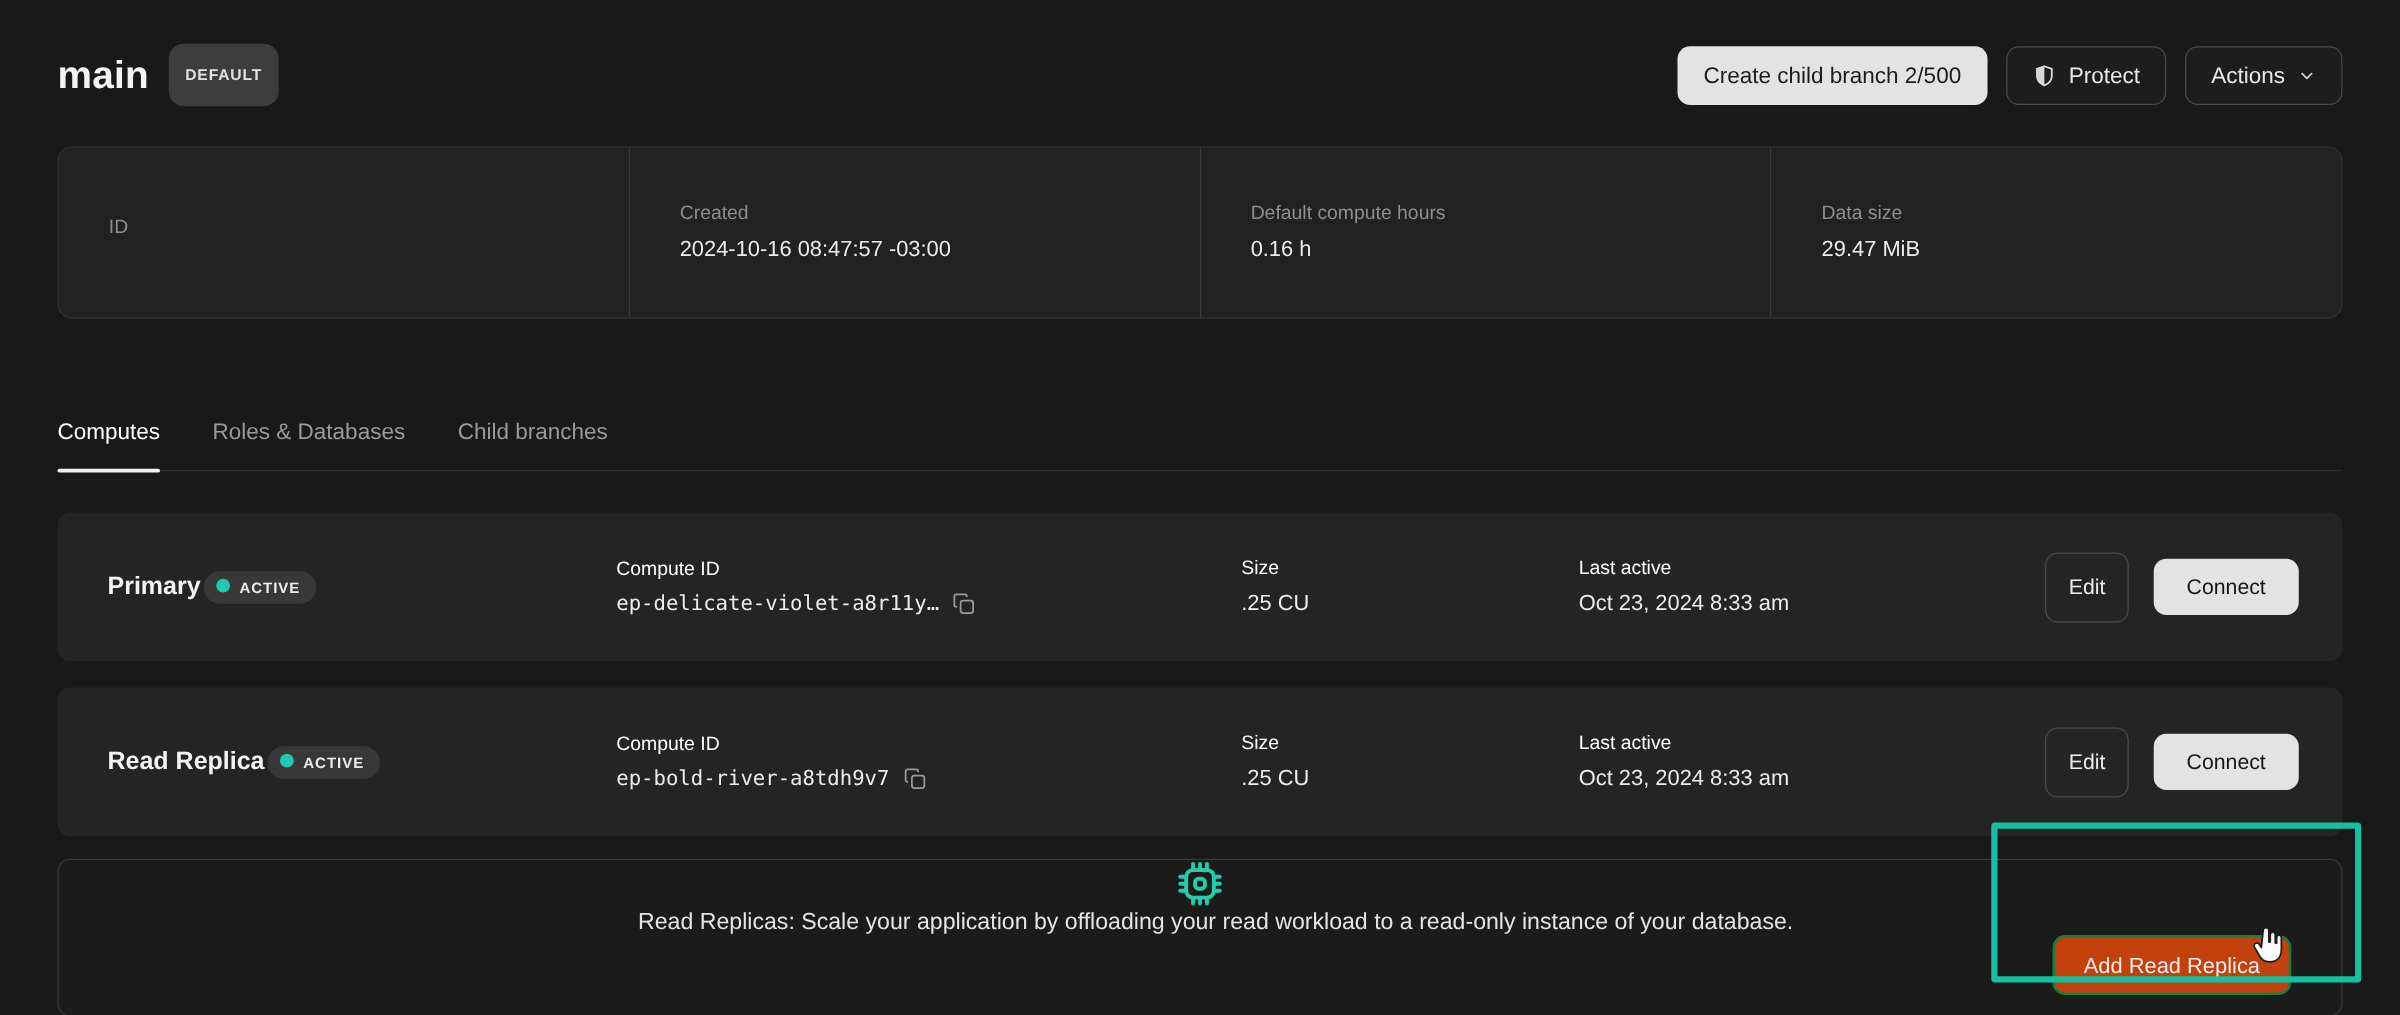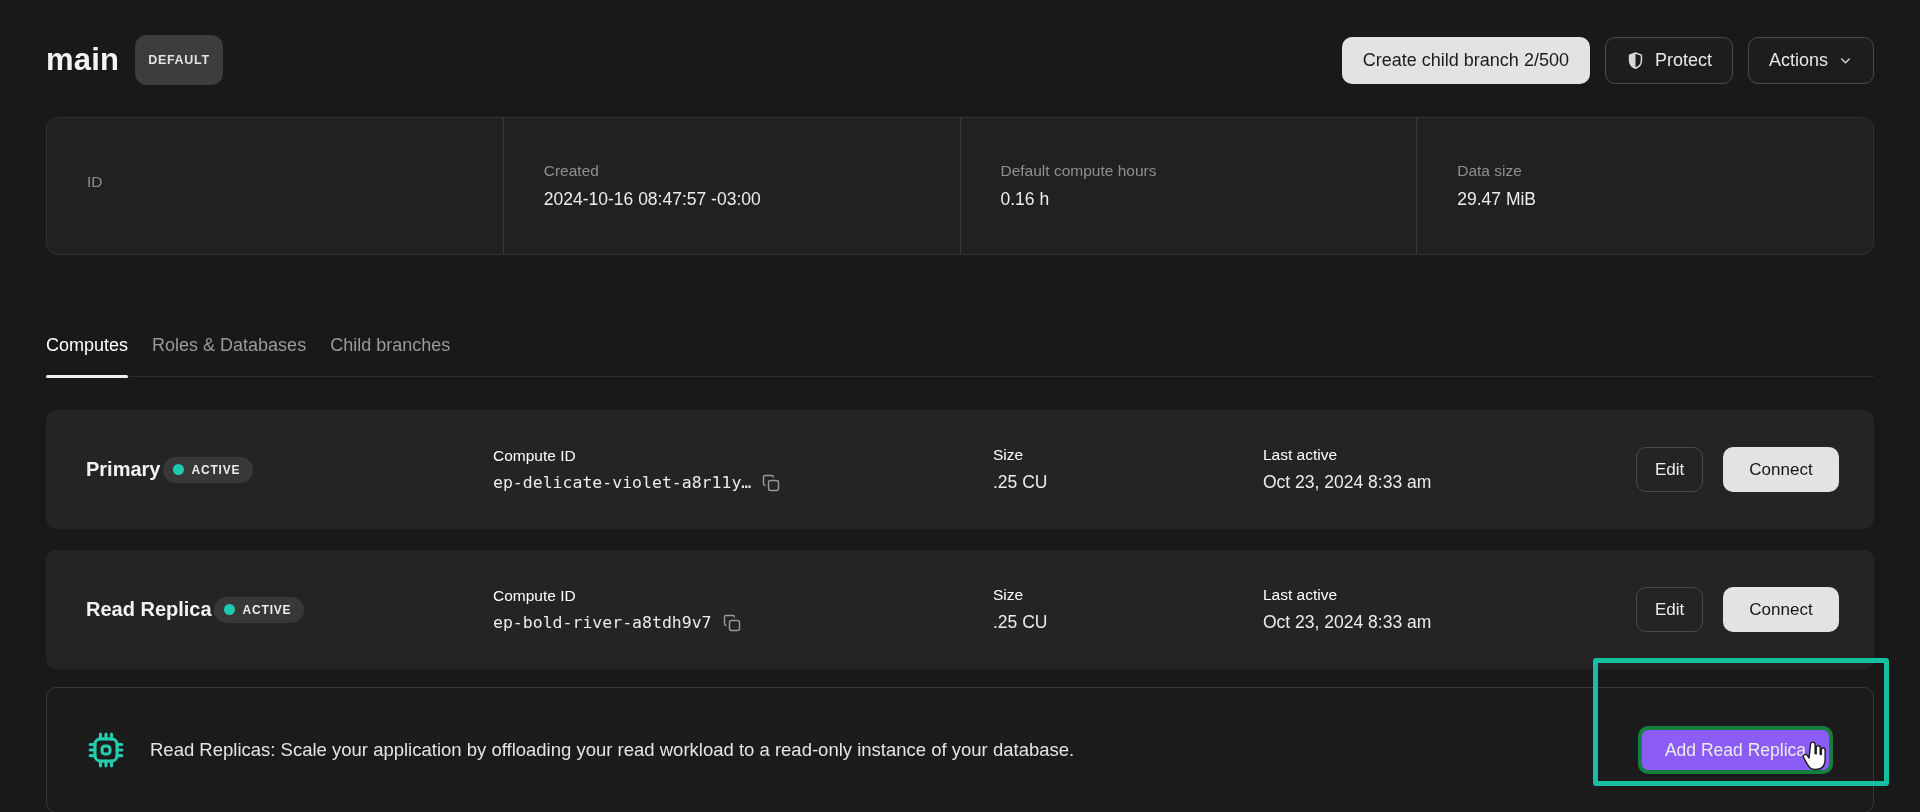--- a/index.html
+++ b/index.html
@@ -26,45 +26,45 @@
 
   
   .info-card { margin-top:33px; background:#212121; border:1px solid #323232; border-radius:12px; display:flex; height:138px; }
   .info-field { flex:1; padding:0 40px; display:flex; flex-direction:column; justify-content:center; }
   .info-field + .info-field { border-left:1px solid #3a3a3a; }
   .info-label { color:#8f8f8f; font-size:15.5px; margin-bottom:9px; }
   .info-value { color:#ececec; font-size:17.5px; display:flex; align-items:center; gap:11px; }
   .copy-btn { background:none; border:none; cursor:pointer; display:inline-flex; padding:0; }
 
   
-  .tabs { margin-top:80px; display:flex; gap:24px; border-bottom:1px solid #2c2c2c; }
+  .tabs { margin-top:80px; display:flex; gap:42px; border-bottom:1px solid #2c2c2c; }
   .tab { font-size:18px; color:#9a9a9a; padding-bottom:20px; position:relative; cursor:pointer; }
   .tab.active { color:#ffffff; font-weight:500; }
   .tab.active::after { content:""; position:absolute; left:0; right:0; bottom:-2px; height:3px; background:#f0f0f0; border-radius:2px; }
 
   
   .compute-row { background:#242424; border-radius:10px; height:119px; display:grid;
                  grid-template-columns:407px 500px 270px 373px 1fr; align-items:center; padding:0 40px; }
   .row-1 { margin-top:33px; }
   .row-2 { margin-top:21px; }
   .row-name-wrap { display:flex; align-items:center; gap:2px; }
   .row-name { font-size:20px; font-weight:600; color:#f2f2f2; }
-  .active-badge { display:inline-flex; align-items:center; gap:8px; background:#383838; border-radius:999px; padding:6px 13px 6px 10px; font-size:12px; font-weight:700; letter-spacing:.8px; color:#ececec; }
+  .active-badge { display:inline-flex; align-items:flex-start; gap:8px; background:#383838; border-radius:999px; padding:6px 13px 6px 10px; font-size:12px; font-weight:700; letter-spacing:.8px; color:#ececec; }
   .active-dot { width:11px; height:11px; border-radius:50%; background:#1ecbb0; }
   .cell-label { color:#ffffff; font-size:15.5px; margin-bottom:8px; }
   .cell-value { font-size:17.5px; color:#ececec; display:flex; align-items:center; gap:10px; }
   .mono { font-family:"DejaVu Sans Mono", monospace; font-size:16.5px; }
   .row-buttons { display:flex; gap:20px; justify-content:flex-end; align-items:center; }
-  .btn-edit { height:45px; padding:0 18px; border:1px solid #4a4a4a; border-radius:10px; background:transparent; color:#ececec; font-size:17px; cursor:pointer; font-family:inherit; }
+  .btn-edit { height:56px; padding:0 18px; border:1px solid #4a4a4a; border-radius:10px; background:transparent; color:#ececec; font-size:17px; cursor:pointer; font-family:inherit; }
   .btn-connect { height:45px; padding:0 26px; border-radius:10px; background:#e3e3e3; color:#161616; font-size:17px; font-weight:500; border:none; cursor:pointer; font-family:inherit; }
 
   
-  .banner { margin-top:18px; border:1px solid #3a3a3a; border-radius:10px; height:126px; display:flex; align-items:center; padding:0 40px; background:#1b1b1b; }
+  .banner { margin-top:18px; border:1px solid #3a3a3a; border-radius:10px; height:126px; display:flex; align-items:center; padding:0 40px; background:#1b1b1b;flex-direction:column; }
   .banner-text { margin-left:25px; font-size:18.5px; color:#e4e4e4; }
-  .btn-add { margin-left:auto; height:48px; padding:0 23px; border-radius:10px; background:#8b5cf6; border:4px solid #15803d; color:#ececec; font-size:17.5px; cursor:pointer; font-family:inherit; }
+  .btn-add { margin-left:auto; height:48px; padding:0 23px; border-radius:10px; background:#c2410c; border:2px solid #15803d; color:#ececec; font-size:17.5px; cursor:pointer; font-family:inherit; }
 
   
   .annotation-box { position:absolute; left:1593px; top:658px; width:296px; height:128px; border:5px solid #16bf9f; border-radius:3px; pointer-events:none; }
   .hand-cursor { position:absolute; left:1798px; top:739px; width:32px; height:36px; pointer-events:none; }
 </style>
 </head>
 <body>
 
 <div class="page">
 

